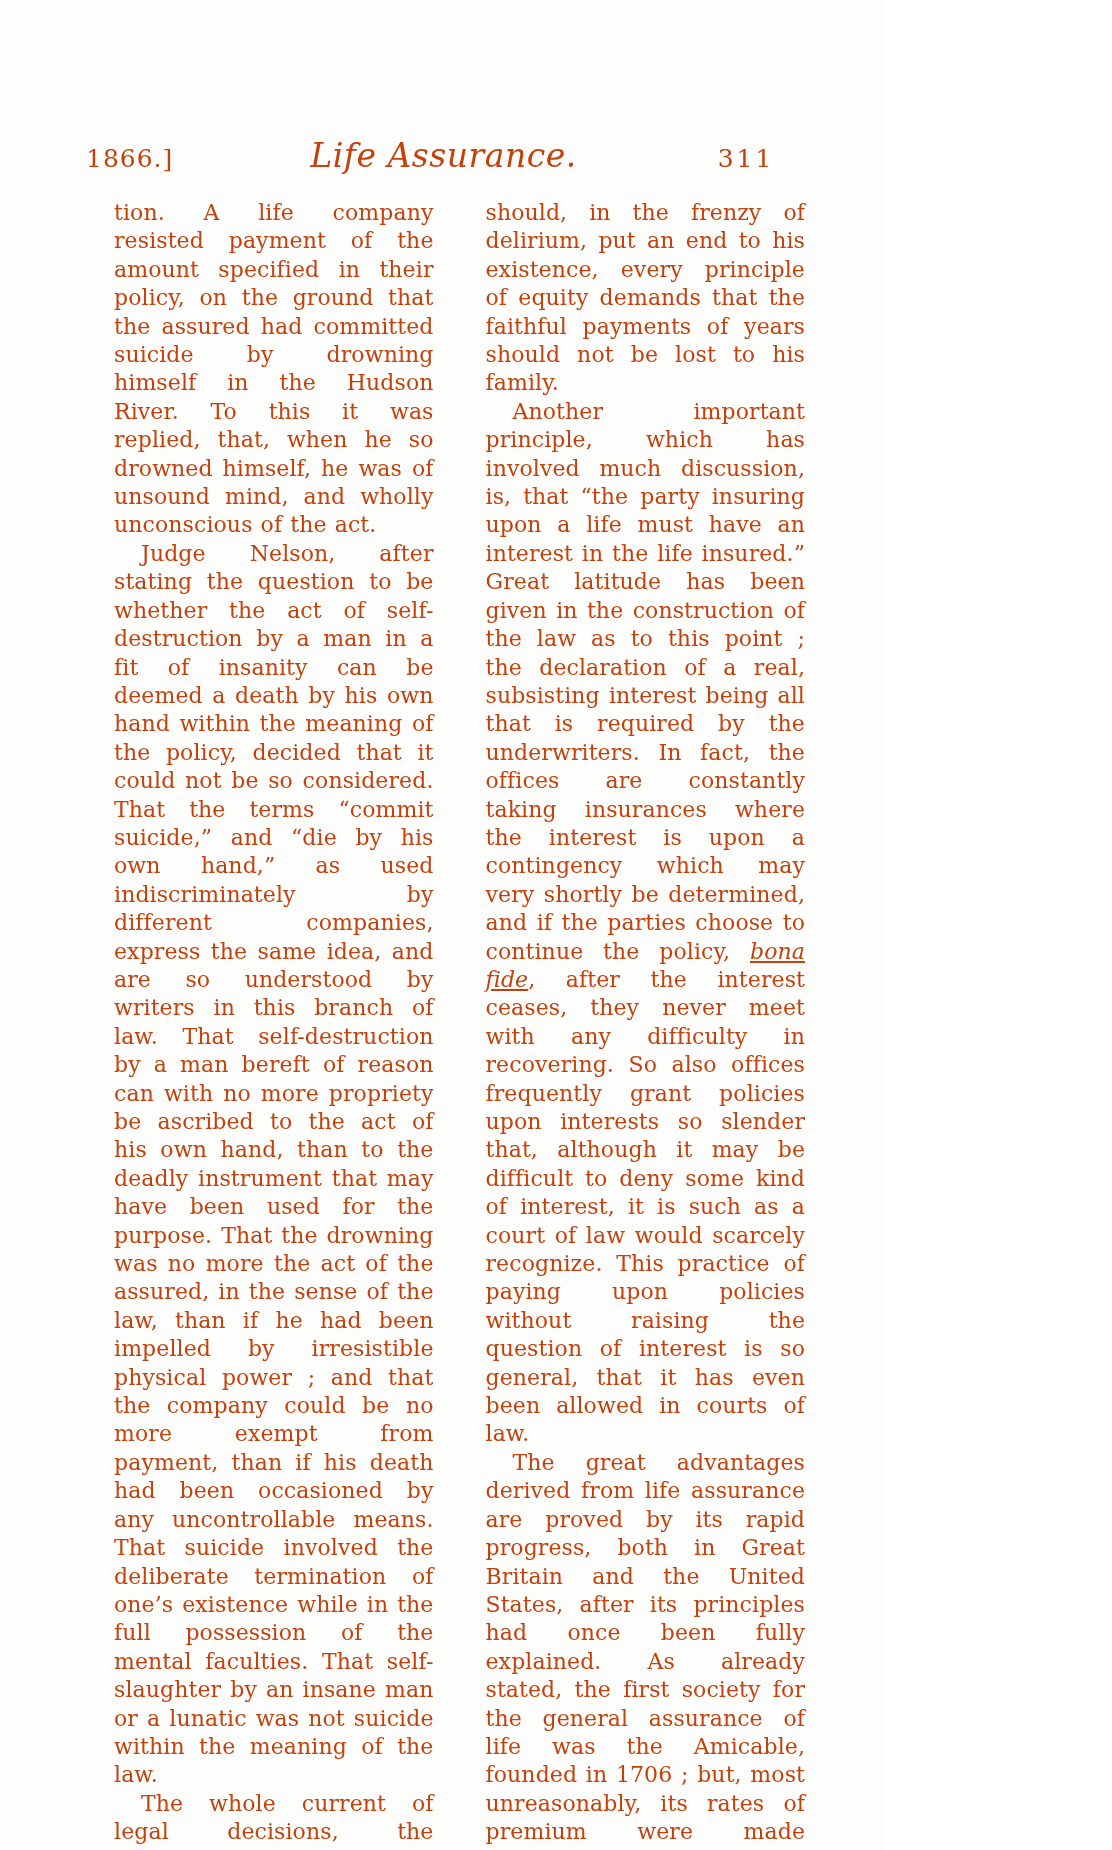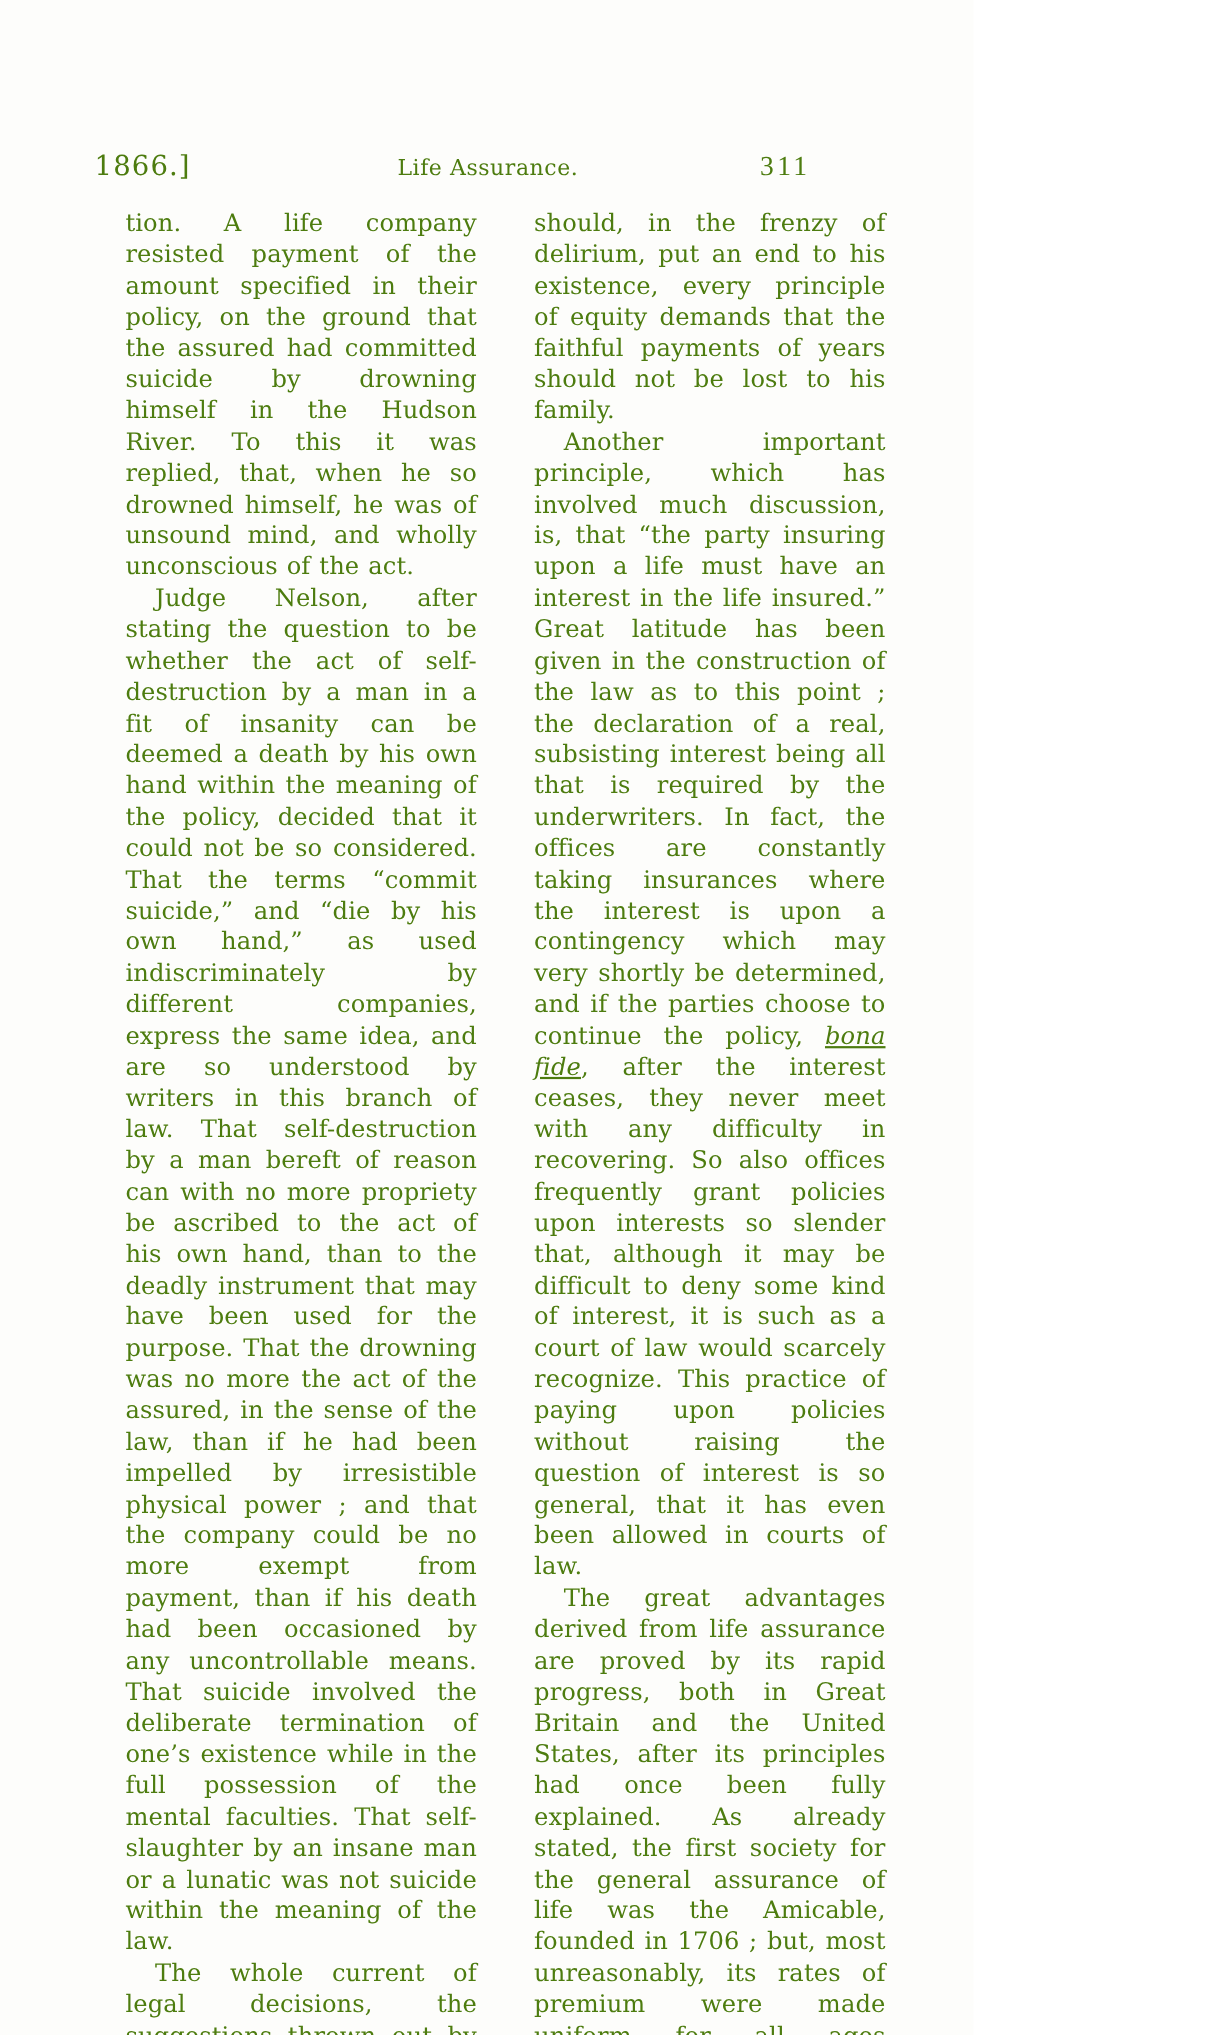--- a/index.html
+++ b/index.html
@@ -5,47 +5,47 @@
   html, body {
     margin: 0;
     padding: 0;
     background: #ffffff;
   }
   .page {
     position: relative;
     width: 885px;
     height: 1850px;
     background: #fdfdfb;
-    color: #4d7c0f;
+    color: #c2410c;
     font-family: "DejaVu Serif", "Liberation Serif", serif;
     overflow: hidden;
     box-sizing: border-box;
   }
   .running-head {
     display: flex;
     align-items: baseline;
     padding: 0 84px 0 86px;
     margin-top: 136px;
     font-size: 25px;
   }
   .running-head .year {
     min-width: 110px;
     letter-spacing: 1px;
   }
   .running-head .title {
     flex: 1;
     text-align: center;
-    font-size: 20px;
+    font-style: italic;
+    font-size: 33px;
     letter-spacing: 0.5px;
   }
   .running-head .pagenum {
     min-width: 110px;
-    text-align: left;
+    text-align: center;
     letter-spacing: 3px;
-    font-family: Liberation Serif, serif;
   }
   .columns {
     display: flex;
     gap: 24px;
     padding: 0 80px 0 86px;
     margin-top: 24px;
   }
   .col {
     flex: 1;
     font-size: 22px;

